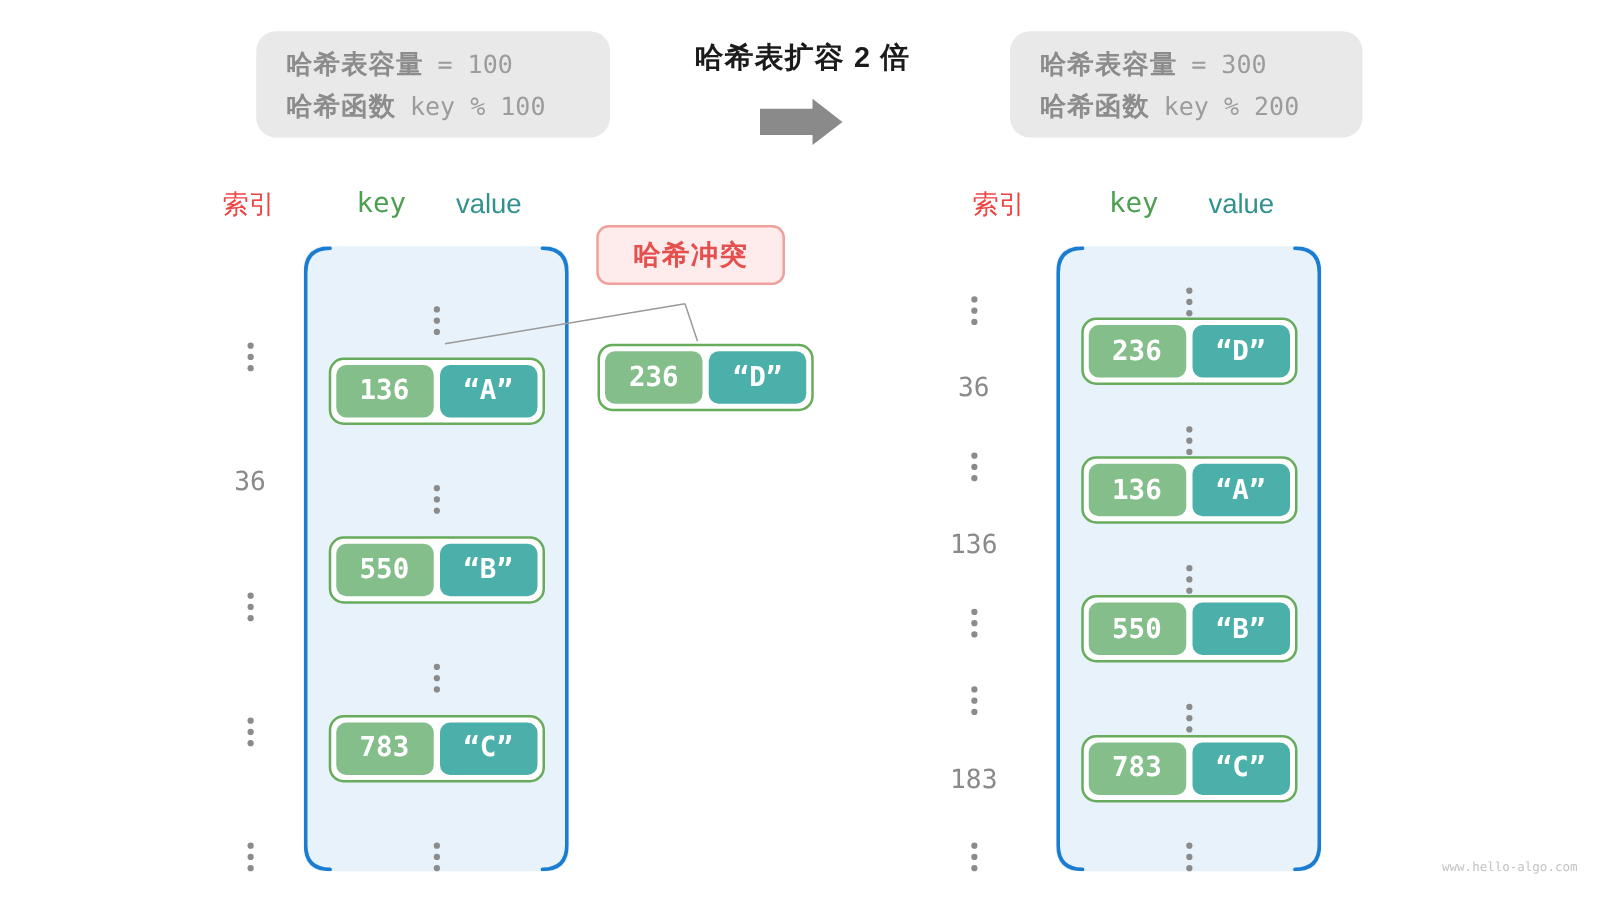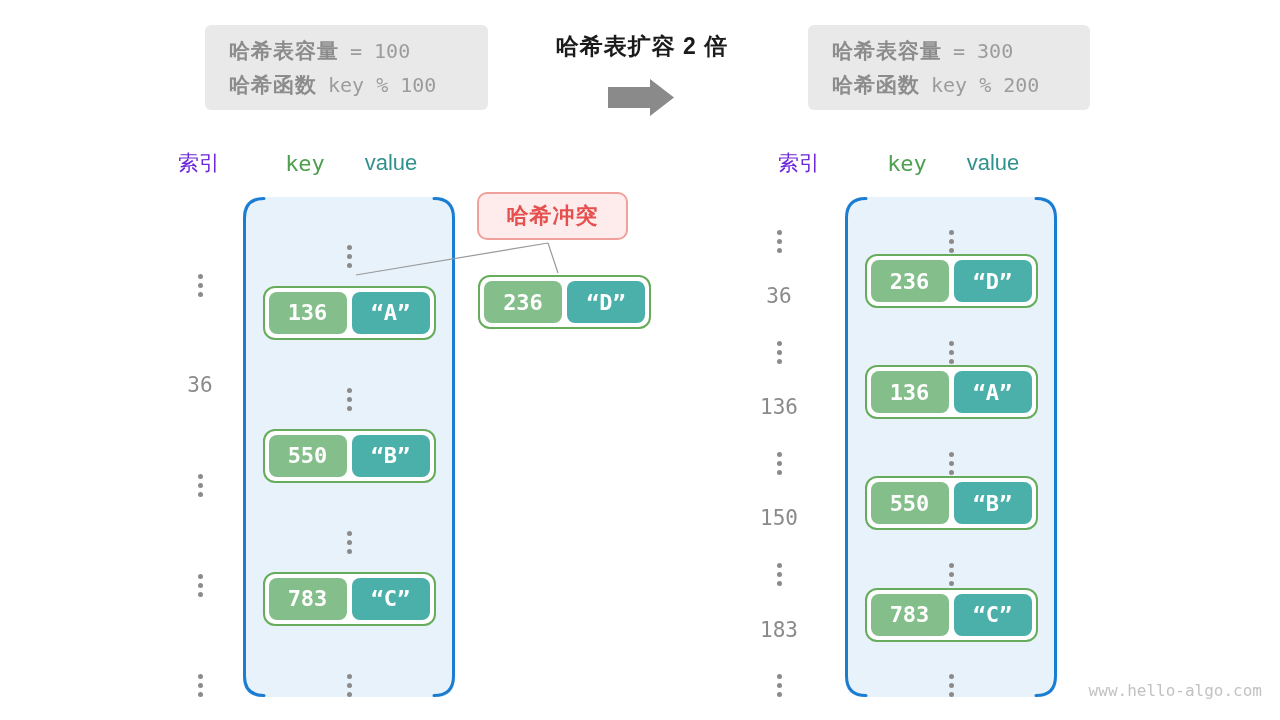--- a/index.html
+++ b/index.html
@@ -4,37 +4,37 @@
 <style>
   * { margin:0; padding:0; box-sizing:border-box; }
   html,body { background:#ffffff; }
   .stage {
     position:relative; width:1280px; height:720px; background:#ffffff;
     font-family:"Liberation Sans", sans-serif; overflow:hidden;
   }
 
   
   .info-box {
-    position:absolute; background:#e9e9e9; border-radius:6px;
+    position:absolute; background:#e9e9e9; border-radius:16px;
     padding:9px 0 0 24px;
   }
   .info-line { height:34px; display:flex; align-items:center; gap:11px; }
   .info-label { font-weight:bold; color:#8c8c8c; font-size:21px; letter-spacing:1px; }
   .info-value { font-family:"DejaVu Sans Mono", monospace; color:#9c9c9c; font-size:20px; }
 
   
   .fig-title {
     position:absolute; left:642px; top:46px; transform:translate(-50%,-50%);
     font-size:23px; font-weight:bold; color:#1b1b1b; letter-spacing:1px; white-space:nowrap;
   }
   .arrow-wrap { position:absolute; left:608px; top:78px; }
 
   
   .hdr { position:absolute; transform:translate(-50%,-50%); white-space:nowrap; }
-  .hdr-index { color:#6d28d9; font-size:21px; }
+  .hdr-index { color:#ef4444; font-size:21px; }
   .hdr-key   { color:#4ca04f; font-size:22px; font-family:"DejaVu Sans Mono",monospace; }
   .hdr-value { color:#31918c; font-size:22px; font-family:Liberation Sans, sans-serif; }
 
   
   .col { position:absolute; display:flex; flex-direction:column; }
   .slot { flex:1; display:flex; align-items:flex-end; justify-content:center; }
   .idx { font-family:"DejaVu Sans Mono",monospace; font-size:21px; color:#8a8a8a; }
 
   .dots { display:flex; flex-direction:column; gap:4px; align-items:center; }
   .dots i { display:block; width:5px; height:5px; border-radius:50%; background:#8b8b8b; }
@@ -53,32 +53,32 @@
   .kbox,.vbox {
     width:78px; height:42px; border-radius:8px; color:#ffffff;
     display:flex; align-items:center; justify-content:center;
     font-family:"DejaVu Sans Mono",monospace; font-size:22px; font-weight:600;
   }
   .kbox { background:#84be8a; }
   .vbox { background:#4bafaa; }
 
   
   .collision-label {
-    position:absolute; left:477px; top:192px; width:151px; height:48px;
+    position:absolute; left:477px; top:180px; width:151px; height:48px;
     background:#fdeceb; border:2px solid #f0a19c; border-radius:10px;
     display:flex; align-items:center; justify-content:center;
     color:#e5504f; font-weight:bold; font-size:22px; letter-spacing:1px;
   }
   .collision-pair { position:absolute; left:478px; top:275px; }
 
   .connector-svg { position:absolute; left:0; top:0; pointer-events:none; }
 
   .watermark {
     position:absolute; right:18px; bottom:20px;
-    font-family:"DejaVu Sans Mono",monospace; font-size:16px; color:#c2c2c2;
+    font-family:"DejaVu Sans Mono",monospace; font-size:10px; color:#c2c2c2;
   }
 </style>
 </head>
 <body>
 
 <div class="stage">
 
   <div class="info-box" style="left:205px; top:25px; width:283px; height:85px;">
     <div class="info-line">
       <span class="info-label">哈希表容量</span>
@@ -238,23 +238,20 @@
         <span class="idx">136</span>
       </div>
     <div class="slot">
         <span class="dots">
           <i></i>
           <i></i>
           <i></i>
         </span>
       </div>
     <div class="slot">
-        <span class="idx">150</span>
-      </div>
-    <div class="slot">
         <span class="dots">
           <i></i>
           <i></i>
           <i></i>
         </span>
       </div>
     <div class="slot">
         <span class="idx">183</span>
       </div>
     <div class="slot">

